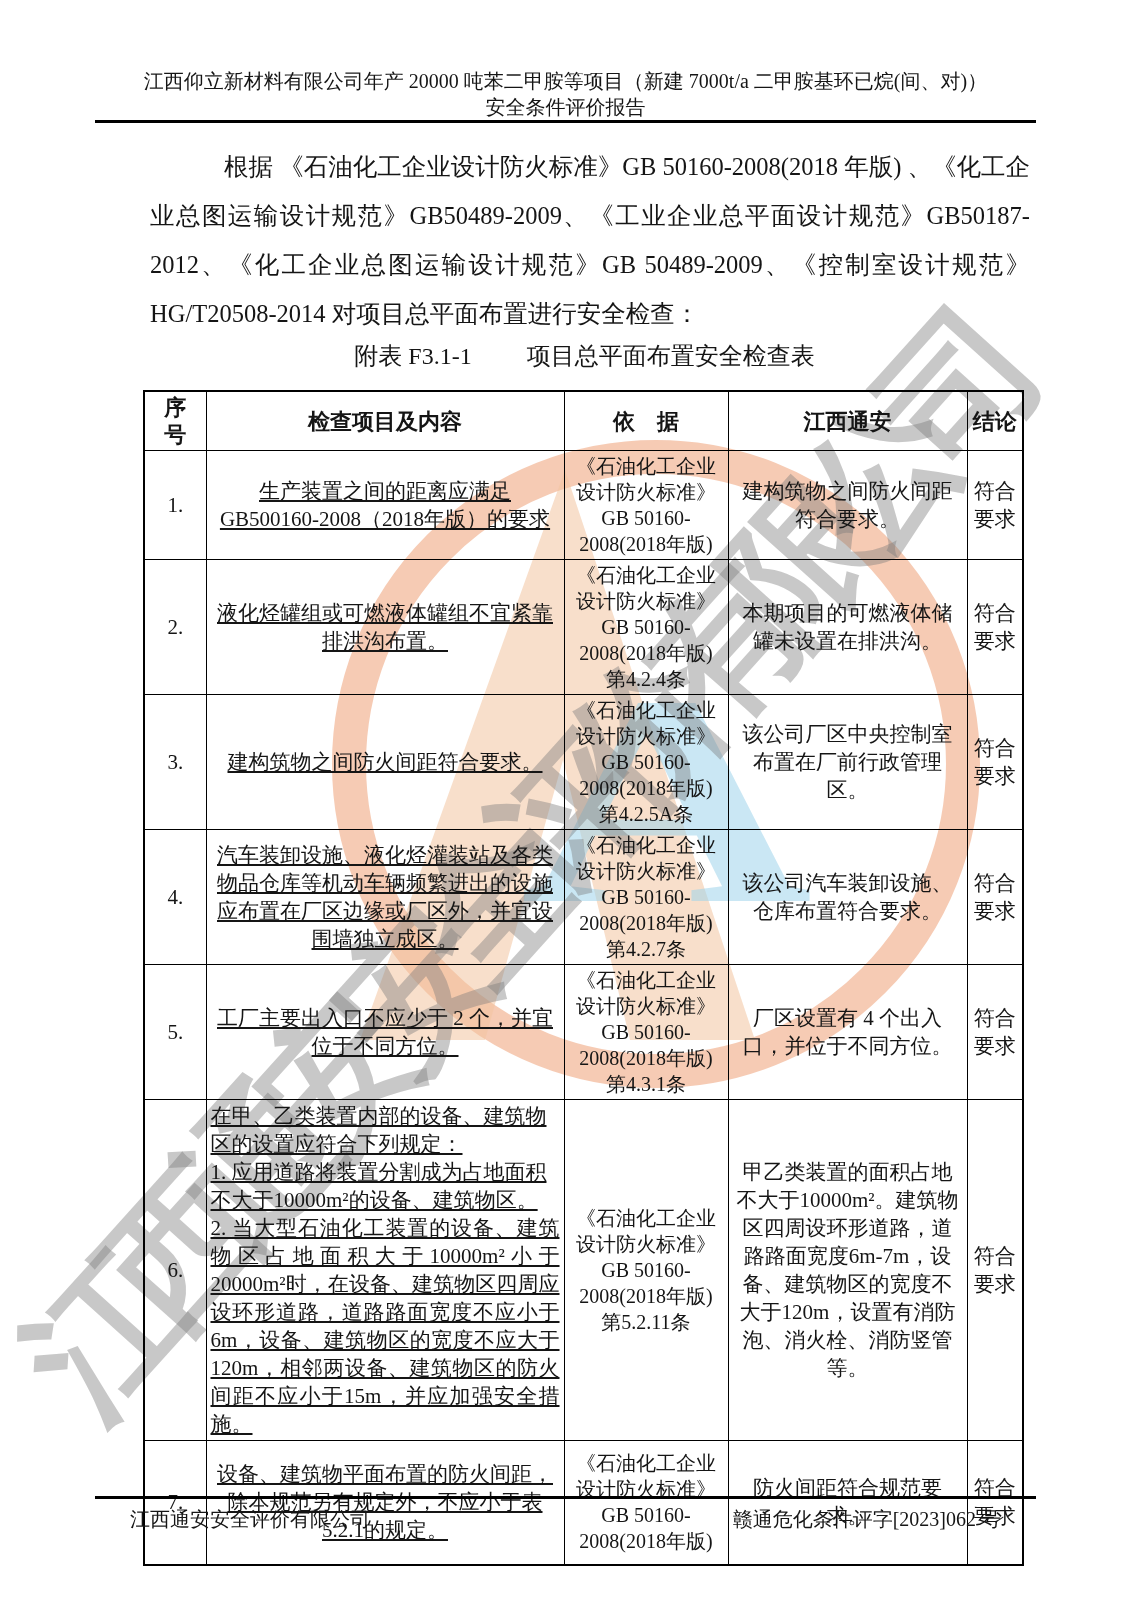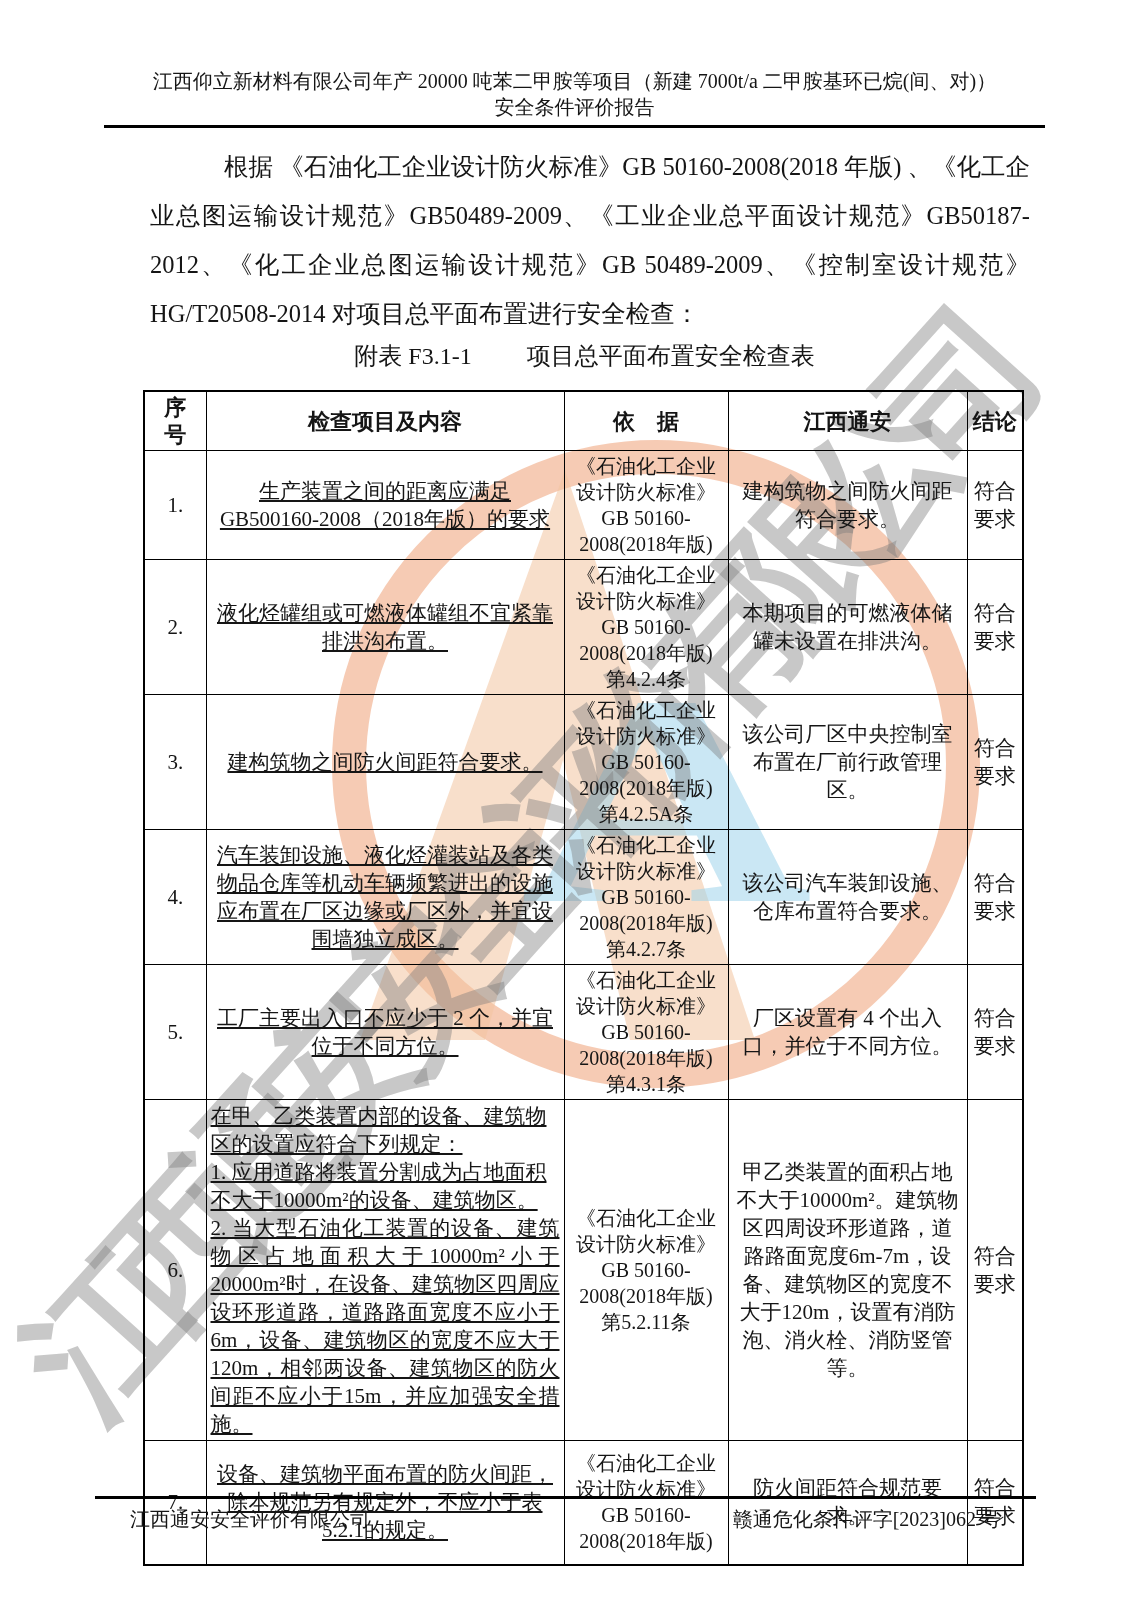--- a/index.html
+++ b/index.html
@@ -38,23 +38,23 @@
   .wm-red{
     position:absolute;left:335px;top:1042px;
     font-size:160px;line-height:160px;letter-spacing:14px;
     color:rgba(216,84,68,0.50);
     font-family:"Liberation Sans",sans-serif;font-weight:bold;
     white-space:nowrap;
   }
   
   .content{position:absolute;inset:0;z-index:2;}
   .doc-header{
-    position:absolute;top:68px;left:104px;width:941px;
+    position:absolute;top:68px;left:95px;width:941px;
     text-align:center;font-size:20px;line-height:26px;
-    border-bottom:3px solid #000;padding-bottom:5px;
+    border-bottom:3px solid #000;
   }
   .intro{
     position:absolute;top:142px;left:150px;width:880px;
     font-size:24.5px;line-height:49px;
     text-align:justify;text-indent:74px;
   }
   .caption{
     position:absolute;top:340px;left:0;width:100%;
     text-align:center;font-size:24px;padding-left:19px;
   }

